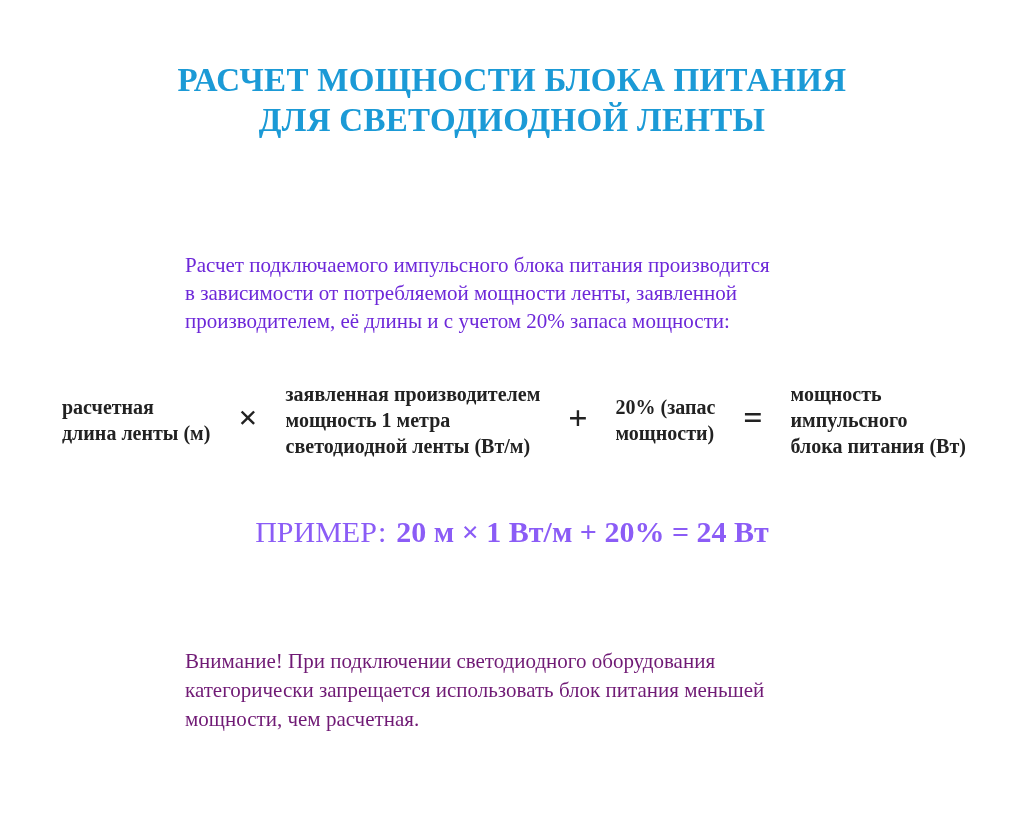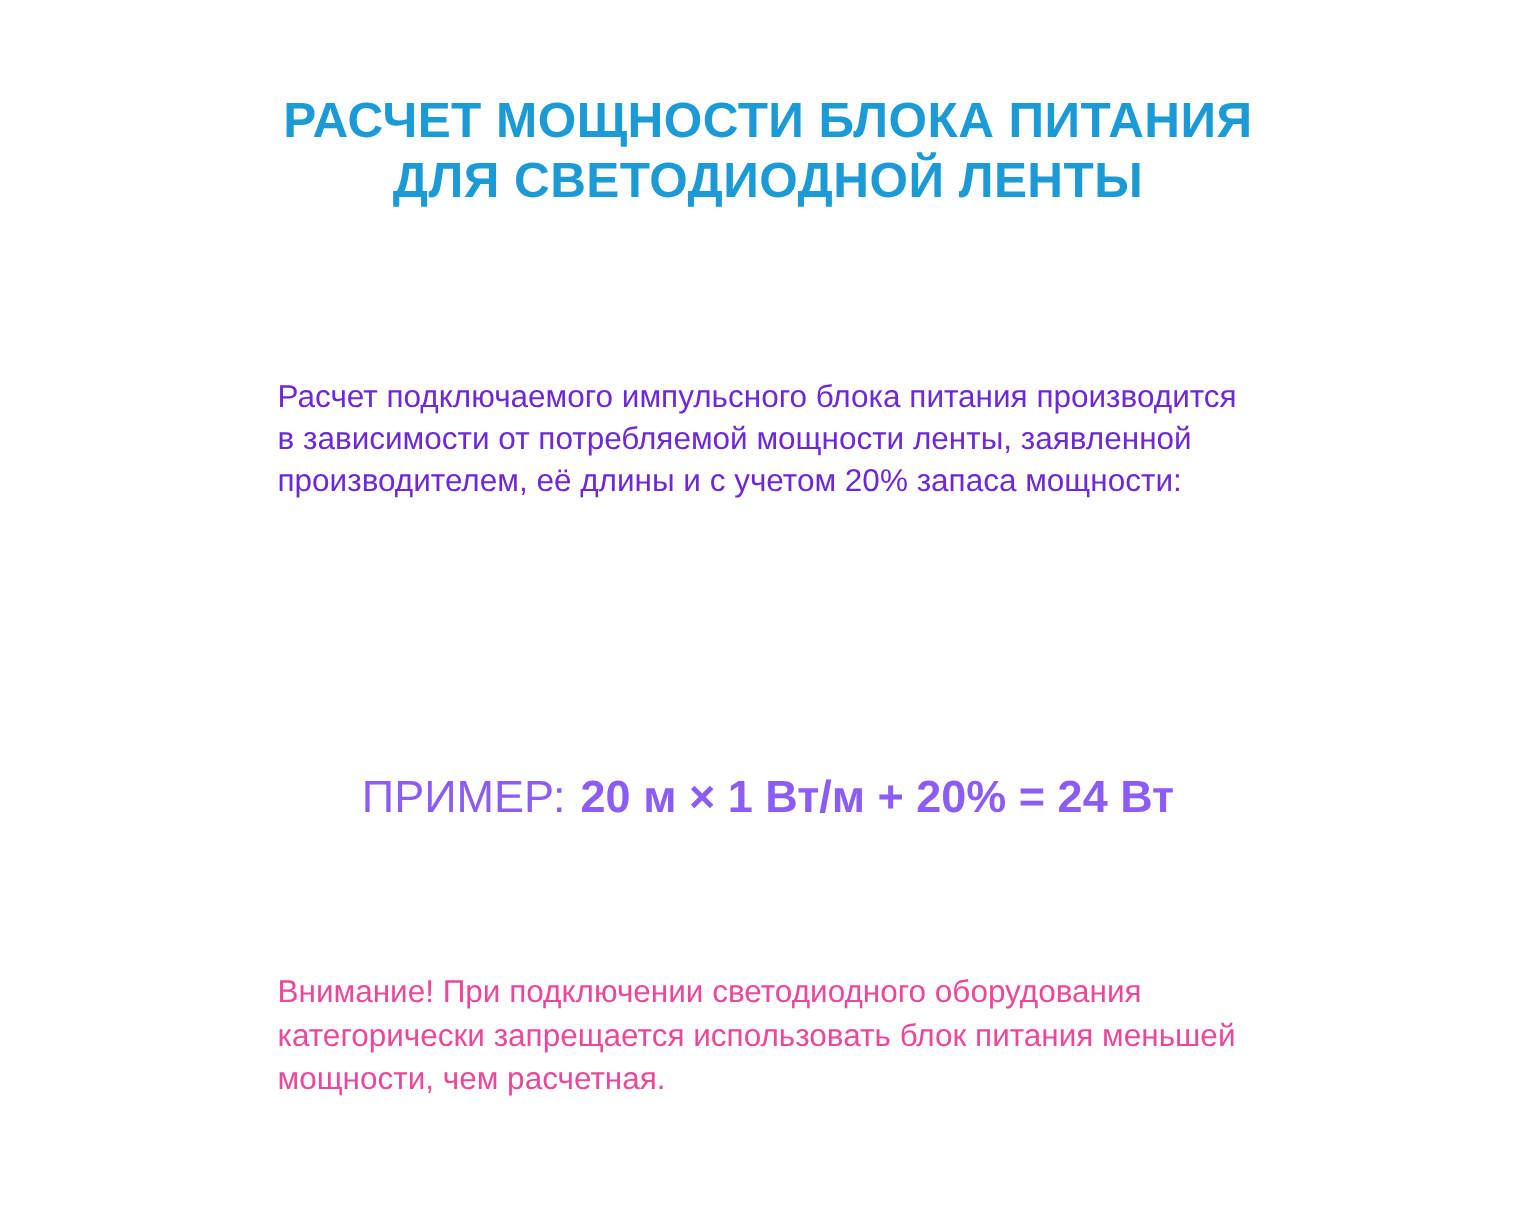--- a/index.html
+++ b/index.html
@@ -6,20 +6,21 @@
   html, body { background: #ffffff; }
   body { font-family: "Liberation Sans", "DejaVu Sans", sans-serif; }
 
   .page {
     position: relative;
     width: 1024px;
     height: 819px;
     background: #ffffff;
     overflow: hidden;
     margin: 0 auto;
+    font-family: Liberation Serif, serif;
   }
 
   .title {
     position: absolute;
     top: 60px;
     left: 0;
     right: 0;
     text-align: center;
     font-size: 33px;
     font-weight: bold;
@@ -84,36 +85,51 @@
   .example .example-eq {
     font-weight: bold;
   }
 
   .warning {
     position: absolute;
     top: 647px;
     left: 185px;
     font-size: 21px;
     line-height: 29px;
-    color: #ec4899;
+    color: #701a75;
     white-space: pre-line;
   }
 </style>
 </head>
 <body>
 
 <div class="page">
 
   <h1 class="title">РАСЧЕТ МОЩНОСТИ БЛОКА ПИТАНИЯ
 ДЛЯ СВЕТОДИОДНОЙ ЛЕНТЫ</h1>
 
   <p class="intro">Расчет подключаемого импульсного блока питания производится
 в зависимости от потребляемой мощности ленты, заявленной
 производителем, её длины и с учетом 20% запаса мощности:</p>
 
+  <div class="formula">
+    <div class="term">расчетная
+длина ленты (м)</div>
+    <div class="op">×</div>
+    <div class="term">заявленная производителем
+мощность 1 метра
+светодиодной ленты (Вт/м)</div>
+    <div class="op">+</div>
+    <div class="term">20% (запас
+мощности)</div>
+    <div class="op">=</div>
+    <div class="term">мощность
+импульсного
+блока питания (Вт)</div>
+  </div>
 
   <div class="example">
     <span class="example-label">ПРИМЕР:</span><span class="example-eq">20 м × 1 Вт/м + 20% = 24 Вт</span>
   </div>
 
   <p class="warning">Внимание! При подключении светодиодного оборудования
 категорически запрещается использовать блок питания меньшей
 мощности, чем расчетная.</p>
 
 </div>

